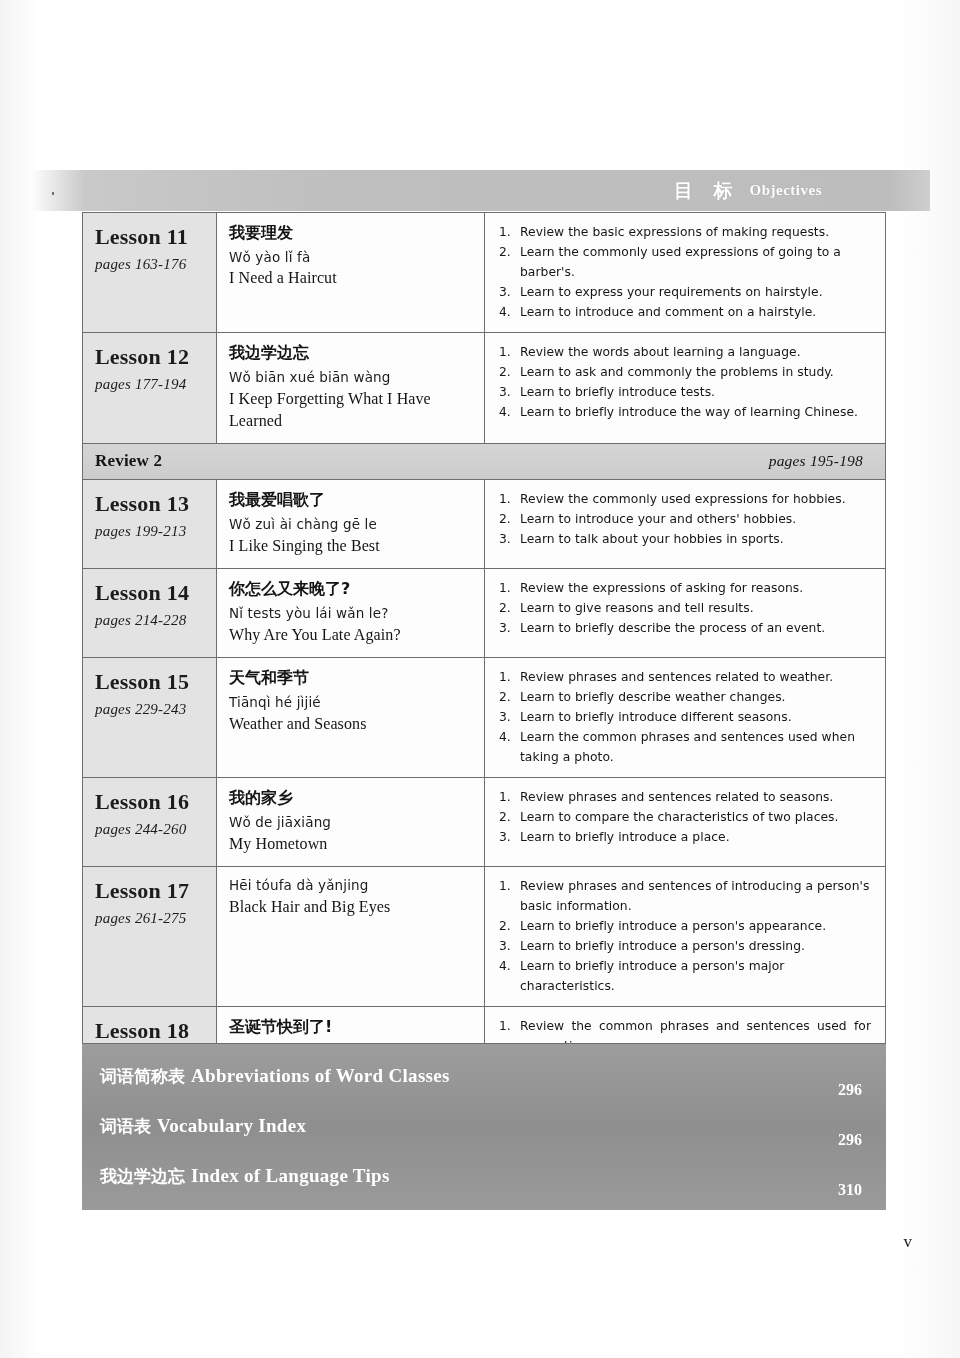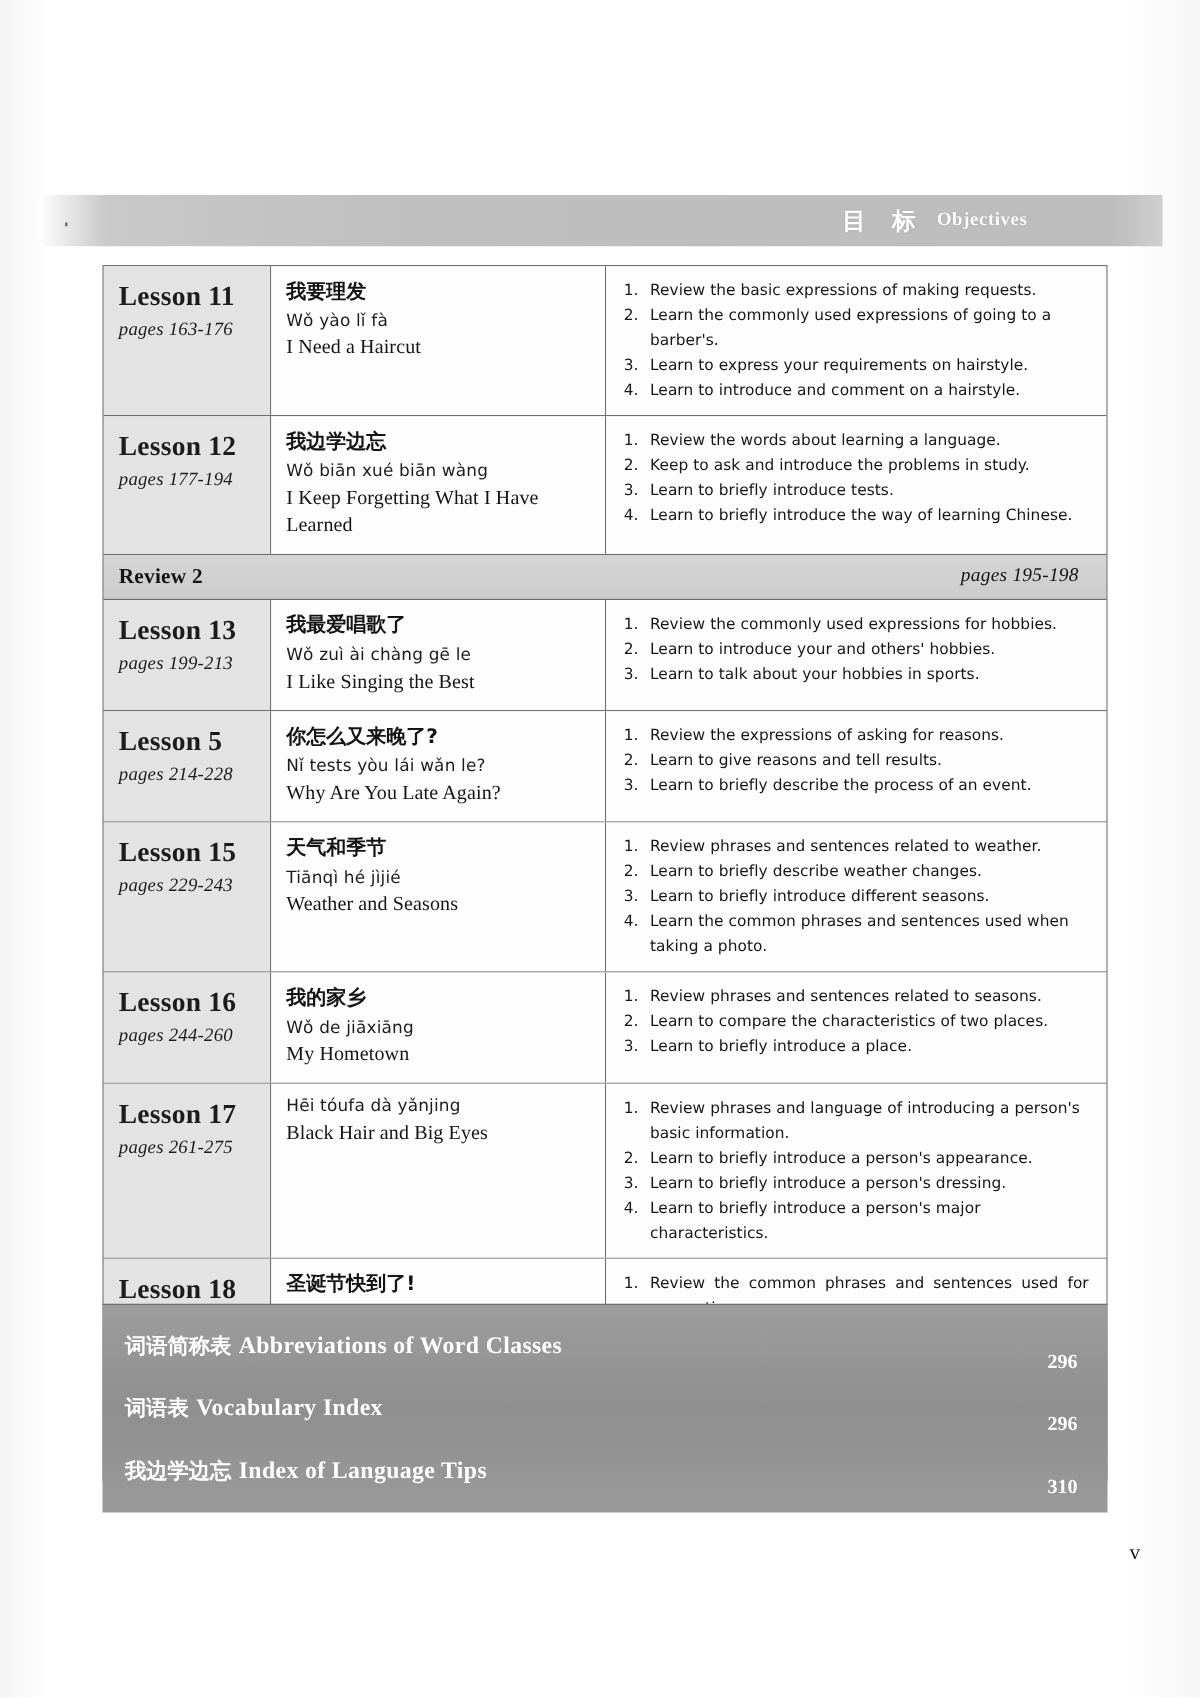--- a/index.html
+++ b/index.html
@@ -18,21 +18,21 @@
     position: absolute;
     inset: 0;
     background:
       linear-gradient(to right, #f4f4f4 0px, #ffffff 40px, #ffffff 900px, #f6f6f6 960px);
   }
 
   
   .header-band {
     position: absolute;
     left: 30px;
-    top: 156px;
+    top: 170px;
     width: 900px;
     height: 41px;
     background: linear-gradient(to right, #ffffff 0px, #c9c9c9 55px, #bfbfbf 300px, #bdbdbd 860px, #cfcfcf 900px);
     display: flex;
     align-items: center;
     justify-content: flex-end;
     padding-right: 108px;
   }
   .header-band .dot {
     position: absolute;
@@ -287,21 +287,21 @@
         <div class="t-en">I Keep Forgetting What I Have Learned</div>
       </div>
       <div class="col-obj">
         <div class="obj-list">
           <div class="obj-item">
             <span class="obj-num">1.</span>
             <span class="obj-text">Review the words about learning a language.</span>
           </div>
           <div class="obj-item">
             <span class="obj-num">2.</span>
-            <span class="obj-text">Keep to ask and introduce the problems in study.</span>
+            <span class="obj-text">Learn to ask and commonly the problems in study.</span>
           </div>
           <div class="obj-item">
             <span class="obj-num">3.</span>
             <span class="obj-text">Learn to briefly introduce tests.</span>
           </div>
           <div class="obj-item">
             <span class="obj-num">4.</span>
             <span class="obj-text">Learn to briefly introduce the way of learning Chinese.</span>
           </div>
         </div>
@@ -333,21 +333,21 @@
           </div>
           <div class="obj-item">
             <span class="obj-num">3.</span>
             <span class="obj-text">Learn to talk about your hobbies in sports.</span>
           </div>
         </div>
       </div>
     </div>
     <div class="row">
       <div class="col-lesson">
-        <div class="lesson-name">Lesson 5</div>
+        <div class="lesson-name">Lesson 14</div>
         <div class="lesson-pages">pages 214-228</div>
       </div>
       <div class="col-title">
         <div class="t-cn">你怎么又来晚了?</div>
         <div class="t-py">Nǐ tests yòu lái wǎn le?</div>
         <div class="t-en">Why Are You Late Again?</div>
       </div>
       <div class="col-obj">
         <div class="obj-list">
           <div class="obj-item">
@@ -429,21 +429,21 @@
         <div class="lesson-pages">pages 261-275</div>
       </div>
       <div class="col-title">
         <div class="t-py">Hēi tóufa dà yǎnjing</div>
         <div class="t-en">Black Hair and Big Eyes</div>
       </div>
       <div class="col-obj">
         <div class="obj-list">
           <div class="obj-item">
             <span class="obj-num">1.</span>
-            <span class="obj-text">Review phrases and language of introducing a person's basic information.</span>
+            <span class="obj-text">Review phrases and sentences of introducing a person's basic information.</span>
           </div>
           <div class="obj-item">
             <span class="obj-num">2.</span>
             <span class="obj-text">Learn to briefly introduce a person's appearance.</span>
           </div>
           <div class="obj-item">
             <span class="obj-num">3.</span>
             <span class="obj-text">Learn to briefly introduce a person's dressing.</span>
           </div>
           <div class="obj-item">

